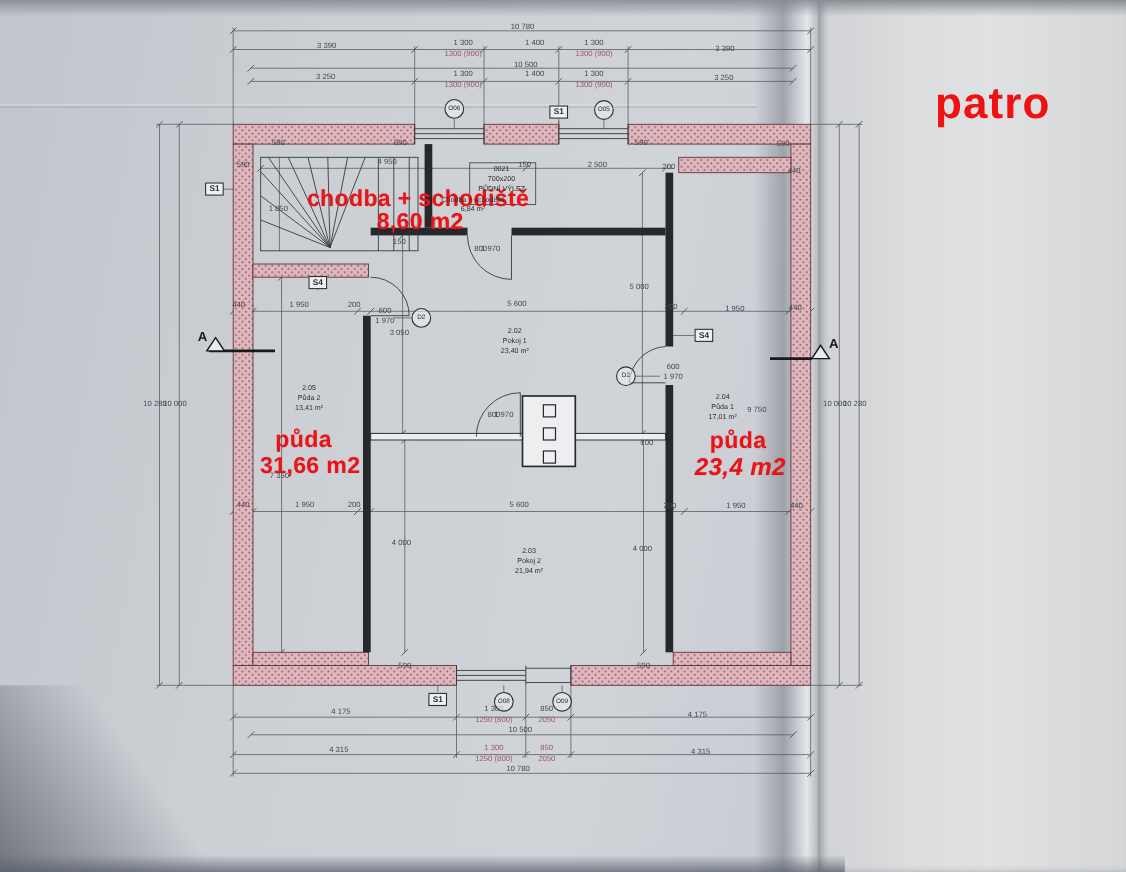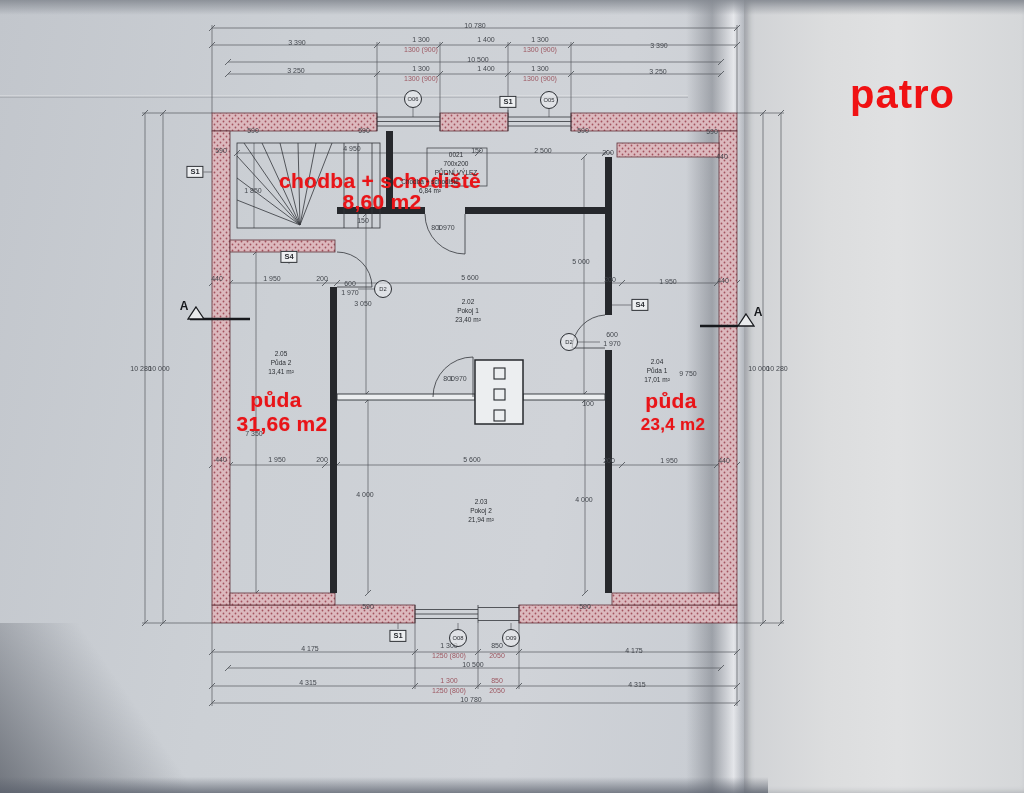--- a/index.html
+++ b/index.html
@@ -141,21 +141,21 @@
       <path d="M196 307L204 319L188 319Z M746 314L754 326L738 326Z" fill="#e8eaec" stroke="#17191d" stroke-width="1.3"></path>
     </g>
   </svg>
 
   <div id="annotations" class="layer">
       <div class="red-label" style="left: 380px; top: 181px; font-size: 21px;">chodba + schodiště</div>
       <div class="red-label" style="left: 382px; top: 202px; font-size: 21px;">8,60 m2</div>
       <div class="red-label" style="left: 276px; top: 400px; font-size: 21px;">půda</div>
       <div class="red-label" style="left: 282px; top: 424px; font-size: 21px;">31,66 m2</div>
       <div class="red-label" style="left: 671px; top: 401px; font-size: 21px;">půda</div>
-      <div class="red-label" style="left: 673px; top: 425px; font-size: 17px;">23,4 m2</div>
+      <div class="red-label" style="left: 673px; top: 425px; font-size: 22px; font-style: italic;">23,4 m2</div>
       <div class="room-label" style="left: 430px; top: 187px;">
         <div>Chodba + schodiště</div>
         <div>6,84 m²</div>
       </div>
       <div class="room-label" style="left: 456px; top: 164px;">
         <div>0021</div>
         <div>700x200</div>
         <div>PŮDNÍ VÝLEZ</div>
       </div>
       <div class="room-label" style="left: 468px; top: 311px;">

